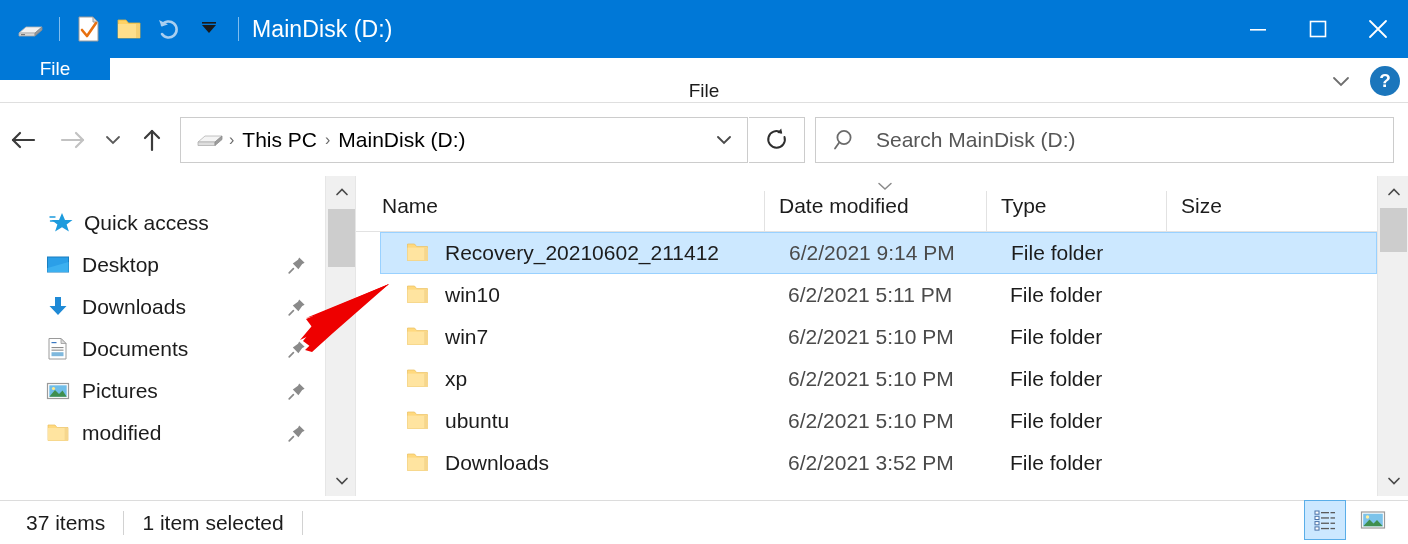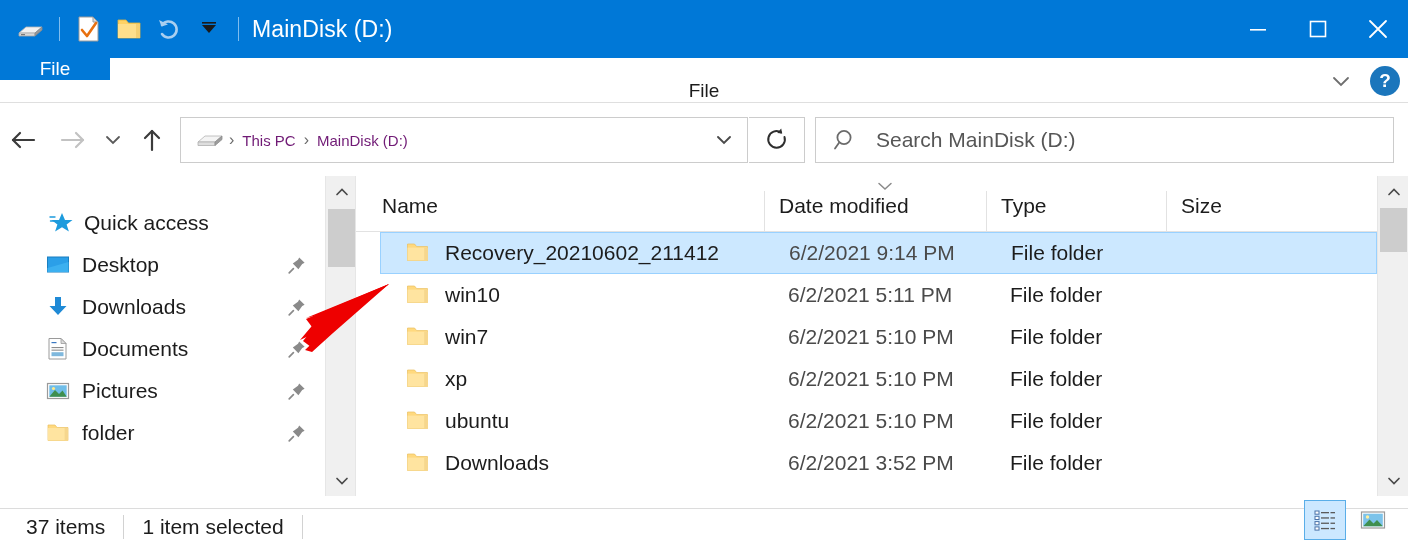--- a/index.html
+++ b/index.html
@@ -54,21 +54,21 @@
     background:#ffffff; display:flex; align-items:center;
   }
   .nav-btn { width:48px; height:50px; display:flex; align-items:center; justify-content:center; }
   .addressbar {
     flex:0 0 auto; width:568px; height:46px; margin-left:6px;
     border:1px solid #cccccc; background:#ffffff;
     display:flex; align-items:center; padding:0 6px 0 12px;
   }
   .crumbs { flex:1; display:flex; align-items:center; gap:0px; overflow:hidden; }
   .crumb {
-    font-size:15px; color:#701a75; white-space:nowrap; padding:2px 6px;
+    font-size:21px; color:#000000; white-space:nowrap; padding:2px 6px;
   }
   .crumb-sep {
     color:#6b6b6b; font-size:16px; padding:0 2px; display:flex; align-items:center;
   }
   .addr-drop { width:34px; height:40px; display:flex; align-items:center; justify-content:center; }
   .refresh-btn {
     width:56px; height:46px; margin-left:1px; border:1px solid #cccccc; border-left:none;
     display:flex; align-items:center; justify-content:center; background:#fff;
   }
   .searchbox {
@@ -137,21 +137,21 @@
     display:flex; align-items:center; gap:14px; padding-left:25px; width:408px;
     font-size:21px; color:#1c1c1c; white-space:nowrap; overflow:hidden;
   }
   .row.selected .cell-name { padding-left:24px; }
   .cell-date { width:222px; font-size:21px; color:#4a4a4a; white-space:nowrap; }
   .cell-type { width:180px; font-size:21px; color:#1c1c1c; white-space:nowrap; }
   .cell-size { width:120px; font-size:21px; color:#1c1c1c; white-space:nowrap; }
 
   
   .statusbar {
-    position:absolute; left:0; bottom:0; width:1408px; height:36px;
+    position:absolute; left:0; bottom:0; width:1408px; height:44px;
     background:#ffffff; border-top:1px solid #dcdcdc;
     display:flex; align-items:center; padding-left:26px;
   }
   .status-text { font-size:21px; color:#1c1c1c; white-space:nowrap; }
   .status-sep { width:1px; height:24px; background:#d2d2d2; margin:0 18px; }
   .viewbtns { position:absolute; right:14px; bottom:4px; display:flex; gap:6px; align-items:center; }
   .viewbtn {
     width:42px; height:40px; display:flex; align-items:center; justify-content:center;
   }
   .viewbtn.active { background:#cce8ff; border:1px solid #5aaee8; }
@@ -399,21 +399,21 @@
       </div>
 
       <div class="side-item">
         <div class="side-icon">
           <svg width="26" height="26" viewBox="0 0 26 26">
             <path d="M3 5 H10 L12.2 7.6 H23 V20.5 H3 Z" fill="#ffd97e" stroke="#e9bf5e" stroke-width="0.7"></path>
             <path d="M3 8 H23 V20.5 H3 Z" fill="#ffe4a0"></path>
             <path d="M19.6 8 L23 8 L23 20.5 L19.6 20.5 Z" fill="#f6d68d"></path>
           </svg>
         </div>
-        <div class="side-label">folder</div>
+        <div class="side-label">modified</div>
         <div class="pin">
           <svg width="20" height="20" viewBox="0 0 20 20">
             <path d="M12.2 2.4 L17.6 7.8 L15.2 9 L11.4 14.2 L5.8 8.6 L11 4.8 Z" fill="#8a8a8a"></path>
             <path d="M6.4 13.6 L2.2 17.8" stroke="#8a8a8a" stroke-width="1.7" stroke-linecap="round"></path>
           </svg>
         </div>
       </div>
     </div>
 
     <div class="vscroll">

